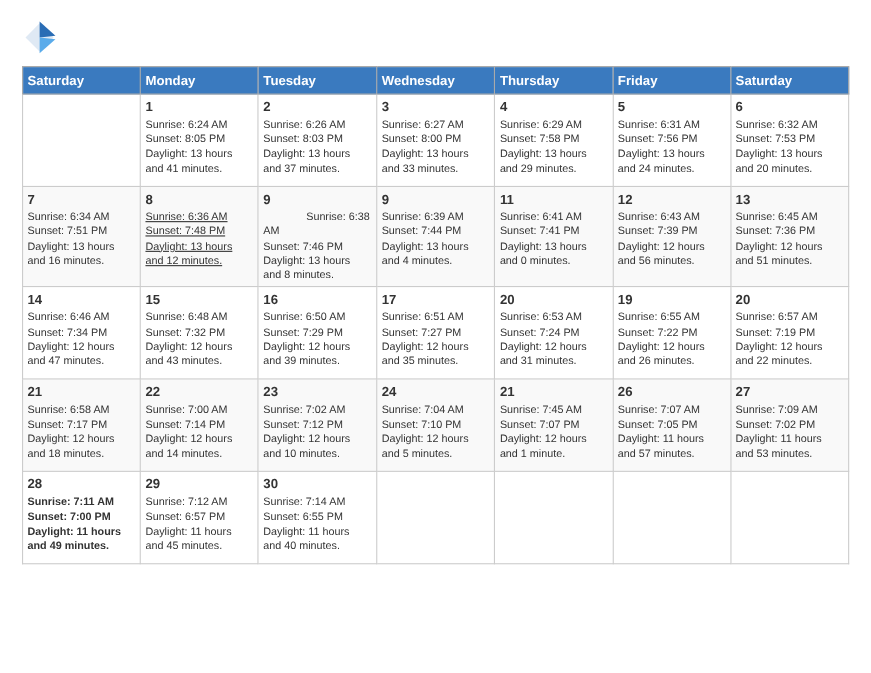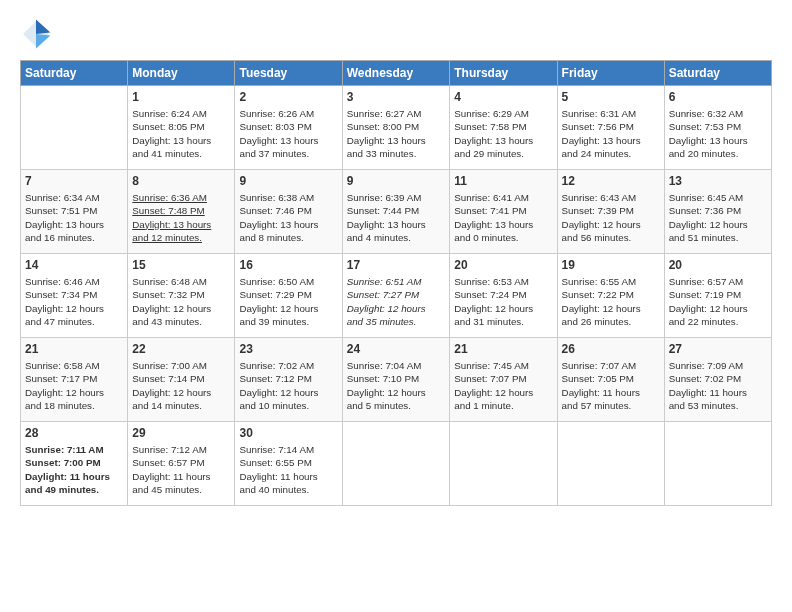--- a/index.html
+++ b/index.html
@@ -149,21 +149,21 @@
         </tr>
         <tr>
           <td><span class="day-num">7</span><span style="white-space: pre-line;">Sunrise: 6:34 AM
 Sunset: 7:51 PM
 Daylight: 13 hours
 and 16 minutes.</span></td>
           <td><span class="day-num">8</span><span style="white-space: pre-line; text-decoration: underline;">Sunrise: 6:36 AM
 Sunset: 7:48 PM
 Daylight: 13 hours
 and 12 minutes.</span></td>
-          <td><span class="day-num">9</span><span style="white-space: pre-line;">Sunrise: 6:38 AM
+          <td><span class="day-num">9</span><span style="white-space: pre-line; margin-left: 39px;">Sunrise: 6:38 AM
 Sunset: 7:46 PM
 Daylight: 13 hours
 and 8 minutes.</span></td>
           <td><span class="day-num">9</span><span style="white-space: pre-line;">Sunrise: 6:39 AM
 Sunset: 7:44 PM
 Daylight: 13 hours
 and 4 minutes.</span></td>
           <td><span class="day-num">11</span><span style="white-space: pre-line;">Sunrise: 6:41 AM
 Sunset: 7:41 PM
 Daylight: 13 hours
@@ -183,21 +183,21 @@
 Daylight: 12 hours
 and 47 minutes.</span></td>
           <td><span class="day-num">15</span><span style="white-space: pre-line;">Sunrise: 6:48 AM
 Sunset: 7:32 PM
 Daylight: 12 hours
 and 43 minutes.</span></td>
           <td><span class="day-num">16</span><span style="white-space: pre-line;">Sunrise: 6:50 AM
 Sunset: 7:29 PM
 Daylight: 12 hours
 and 39 minutes.</span></td>
-          <td><span class="day-num">17</span><span style="white-space: pre-line; font-style: italic;">Sunrise: 6:51 AM
+          <td><span class="day-num">17</span><span style="white-space: pre-line;">Sunrise: 6:51 AM
 Sunset: 7:27 PM
 Daylight: 12 hours
 and 35 minutes.</span></td>
           <td><span class="day-num">20</span><span style="white-space: pre-line;">Sunrise: 6:53 AM
 Sunset: 7:24 PM
 Daylight: 12 hours
 and 31 minutes.</span></td>
           <td><span class="day-num">19</span><span style="white-space: pre-line;">Sunrise: 6:55 AM
 Sunset: 7:22 PM
 Daylight: 12 hours

